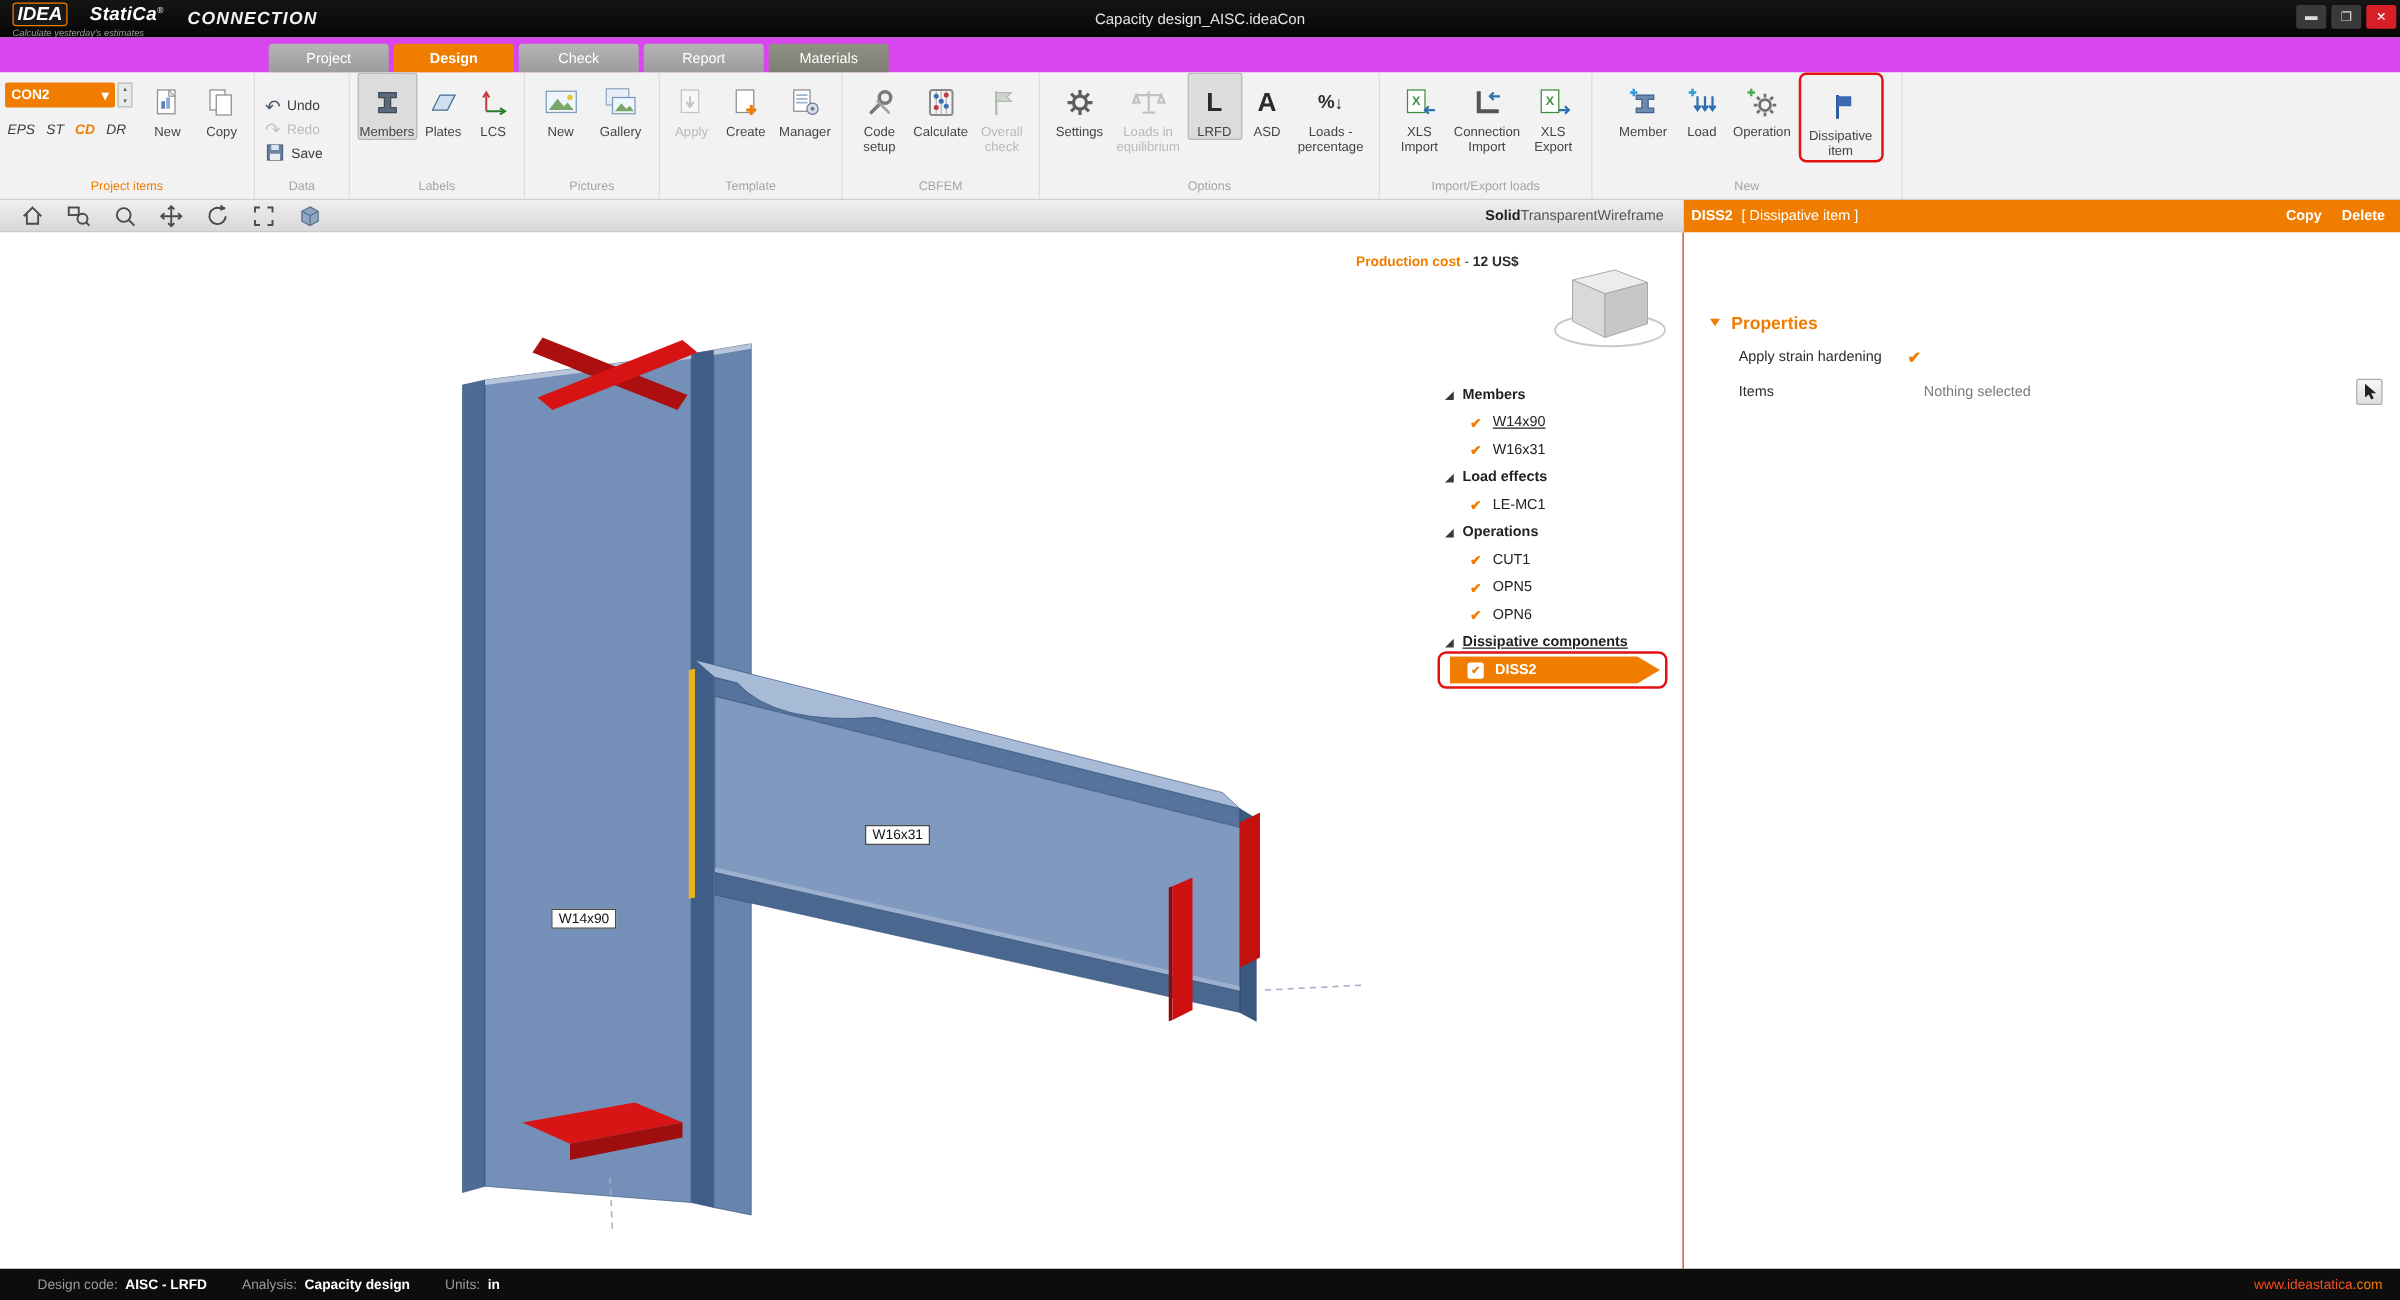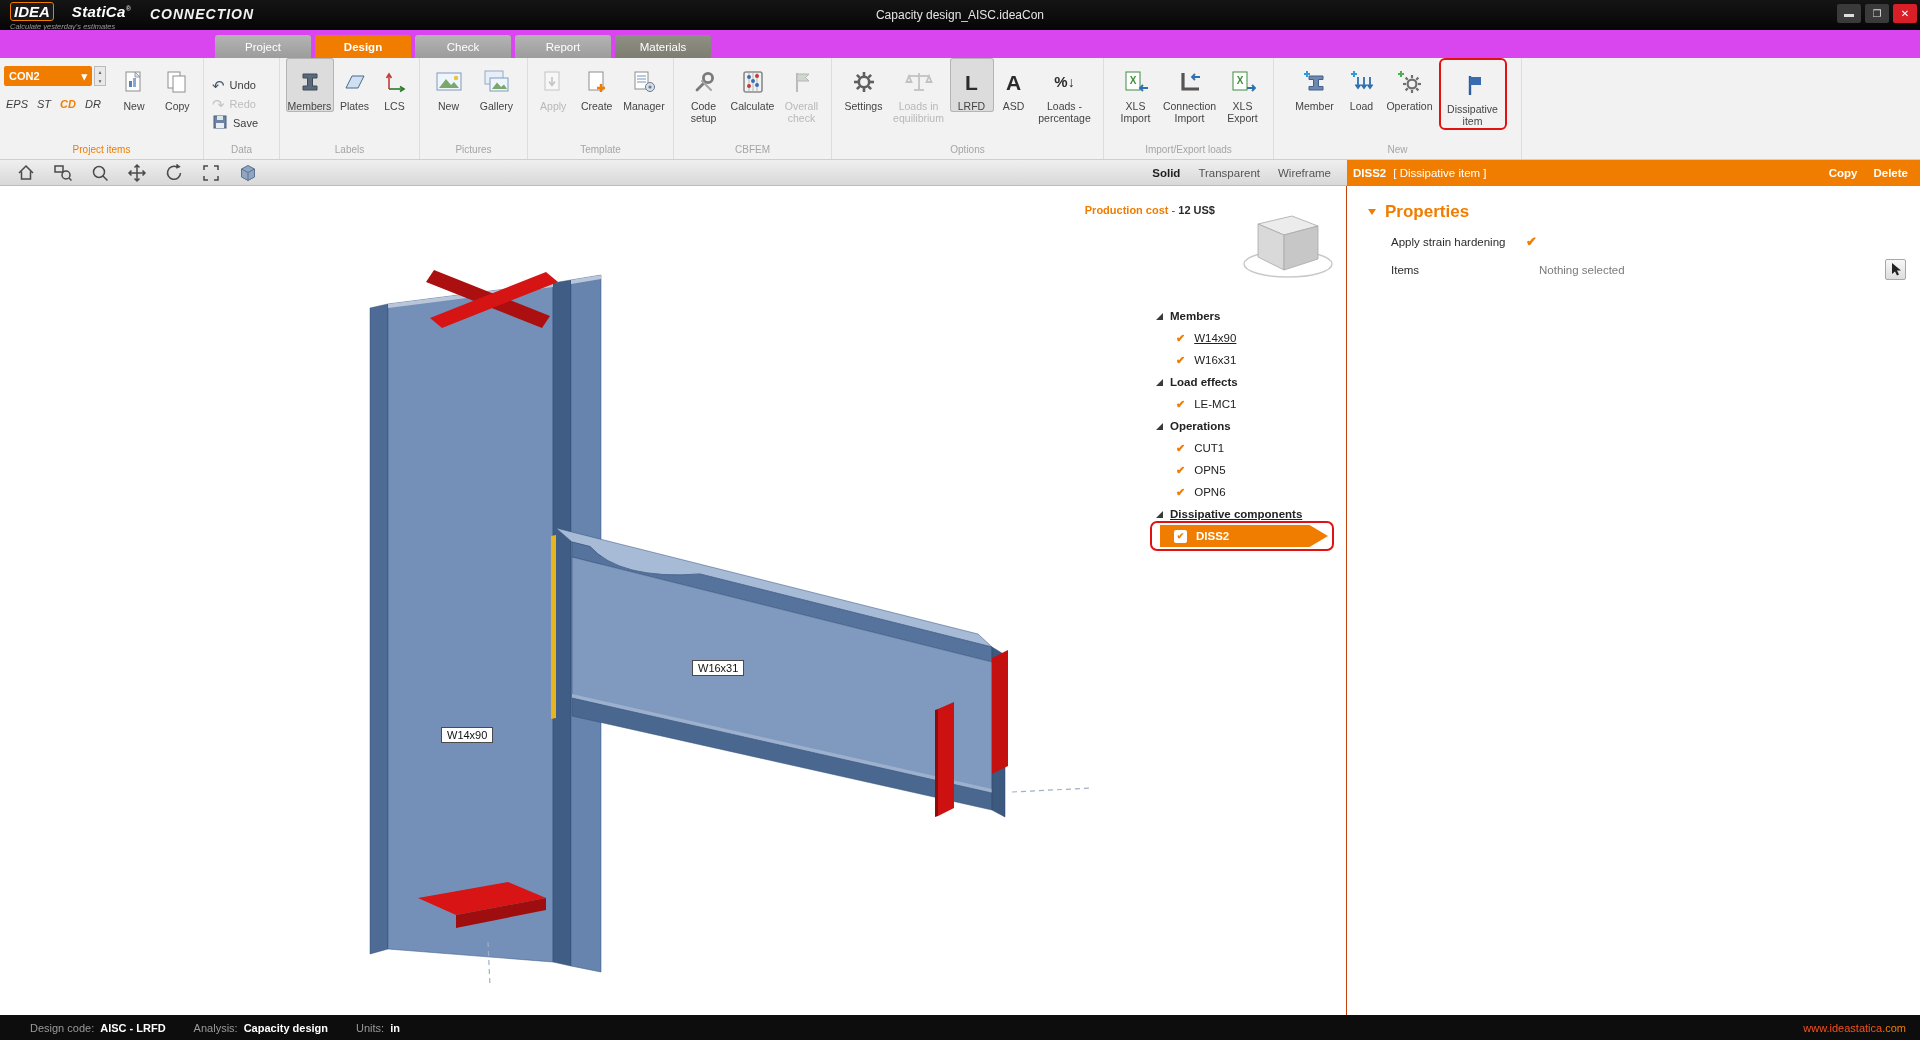--- a/index.html
+++ b/index.html
@@ -49,21 +49,21 @@
   .pi-select { width:88px; height:20px; background:#f07d00; color:#fff; font-size:11px; font-weight:bold; display:flex; align-items:center; justify-content:space-between; padding:0 5px; border-radius:2px; }
   .pi-spinner { width:12px; height:20px; background:#e9e9e9; border:1px solid #bbb; display:flex; flex-direction:column; }
   .pi-spinner span { flex:1; font-size:5px; color:#666; display:flex; align-items:center; justify-content:center; }
   .pi-modes { display:flex; gap:9px; margin-top:12px; font-size:11px; color:#3c3c3c; padding-left:2px;font-style:italic; }
   .pi-modes .accent { color:#f07d00; font-weight:bold; }
 
   
   .vtoolbar { position:absolute; top:160px; left:0; width:1347px; height:26px; background:linear-gradient(#efefef,#d8d8d8); border-bottom:1px solid #bdbdbd; display:flex; align-items:center; padding:0 16px; }
   .vt-icons { display:flex; gap:17px; align-items:center; }
   .vt-ic { width:20px; height:20px; display:flex; align-items:center; justify-content:center; }
-  .vt-modes { margin-left:auto; display:flex; gap:18px; font-size:11.5px; color:#555; }
+  .vt-modes { margin-left:auto; display:flex; font-size:11.5px; color:#555; }
   .vt-modes .active { color:#1d1d1d; font-weight:bold; }
 
   
   .panel-header { position:absolute; top:160px; left:1347px; width:573px; height:26px; background:#f07d00; color:#fff; display:flex; align-items:center; padding:0 12px 0 6px; font-size:11.5px; }
   .ph-name { font-weight:bold; margin-right:7px; }
   .ph-actions { margin-left:auto; display:flex; gap:16px; font-weight:bold; }
 
   
   .viewport { position:absolute; top:186px; left:0; width:1347px; height:829px; background:#fff; border-right:1px solid #c2410c; overflow:hidden; }
   .prod-cost { position:absolute; left:1000px; top:18px; width:215px; text-align:right; font-size:11px; color:#444; }
@@ -78,21 +78,21 @@
   .tree-item { height:22px; display:flex; align-items:center; padding-left:30px; gap:9px; position:relative; }
   .chk { color:#f07d00; font-size:11px; font-weight:bold; }
   .tree-item.selected { padding-left:0; }
   .sel-outline { position:absolute; left:4px; top:-4px; width:184px; height:30px; border:2px solid #e31212; border-radius:7px; pointer-events:none; }
   .sel-arrow { position:absolute; left:14px; top:0; width:168px; height:22px; background:#f07d00; clip-path:polygon(0 0, 89% 0, 100% 50%, 89% 100%, 0 100%); display:flex; align-items:center; gap:9px; padding-left:14px; }
   .sel-check { width:13px; height:13px; background:#fff; border-radius:2px; color:#f07d00; font-size:9px; font-weight:bold; display:flex; align-items:center; justify-content:center; }
   .sel-label { color:#fff; font-weight:bold; }
 
   
   .sidepanel { position:absolute; top:186px; left:1348px; width:572px; height:829px; background:#fff; }
-  .props-title { display:flex; align-items:center; gap:9px; padding:16px 0 0 20px; color:#f07d00; font-weight:bold; font-size:17px; }
+  .props-title { display:flex; align-items:center; gap:9px; padding:16px 0 0 20px; color:#f07d00; font-weight:bold; font-size:14px;margin-top:48px; }
   .props-tri { width:0; height:0; border-top:6px solid #f07d00; border-left:4.5px solid transparent; border-right:4.5px solid transparent; }
   .prop-row { display:flex; align-items:center; padding-left:43px; margin-top:12px; font-size:11.5px; color:#2b2b2b; position:relative; height:16px; }
   .prop-check { position:absolute; left:178px; color:#f07d00; font-size:13px; font-weight:bold; top:0px; }
   .prop-value { position:absolute; left:170px; color:#7a7a7a;margin-left:21px; }
   .picker-btn { position:absolute; right:14px; top:-3px; width:21px; height:21px; background:linear-gradient(#f7f7f7,#ddd); border:1px solid #a8a8a8; border-radius:2px; display:flex; align-items:center; justify-content:center; }
 
   
   .statusbar { position:absolute; top:1015px; left:0; width:1920px; height:25px; background:#0d0d0d; color:#fff; display:flex; align-items:center; font-size:11px; padding:0 14px 0 30px; }
   .sb-pair { display:flex; gap:6px; margin-right:28px; }
   .sb-key { color:#9a9a9a; }

